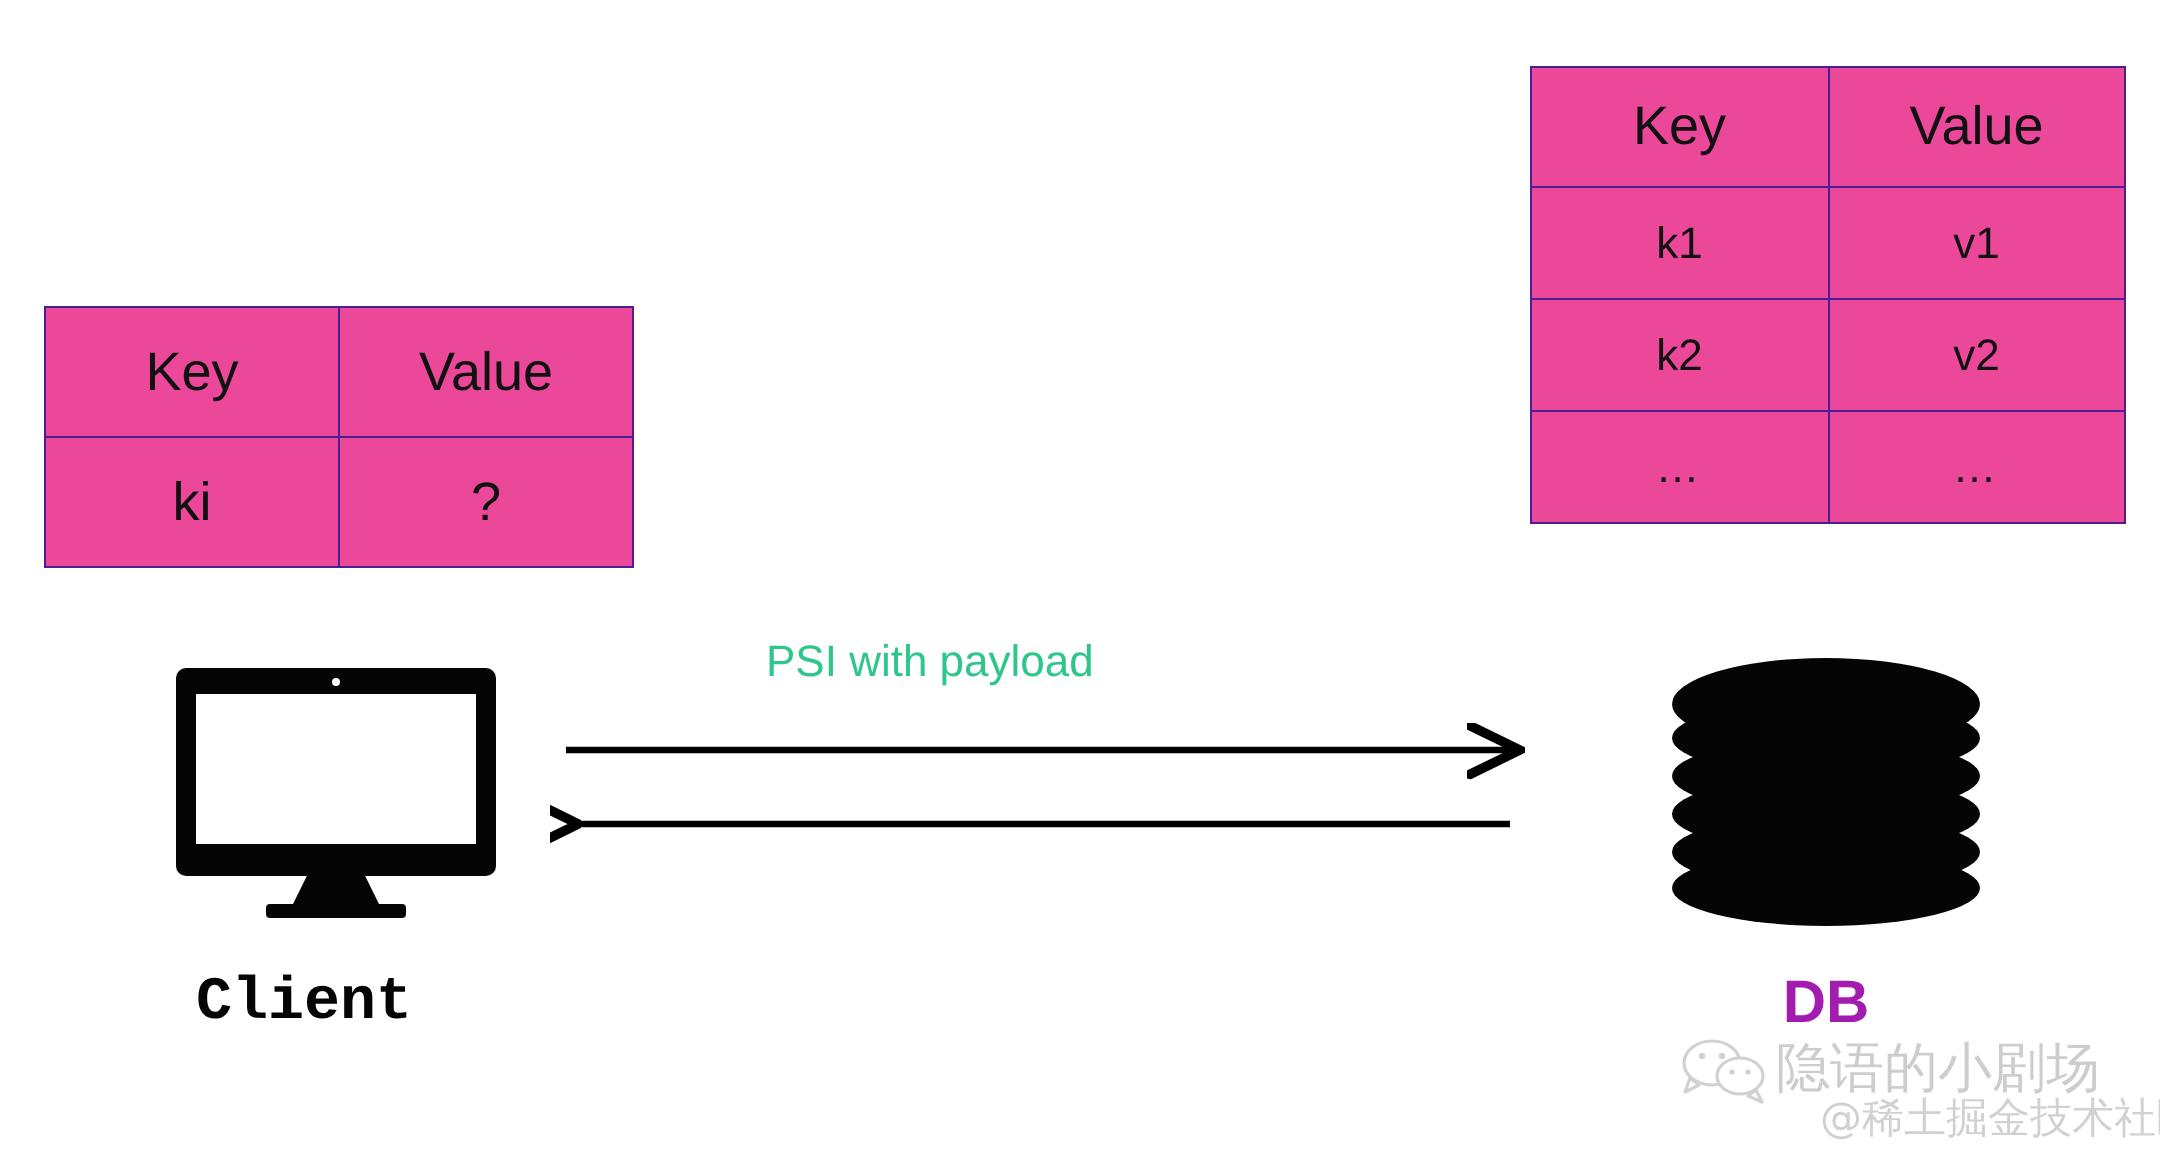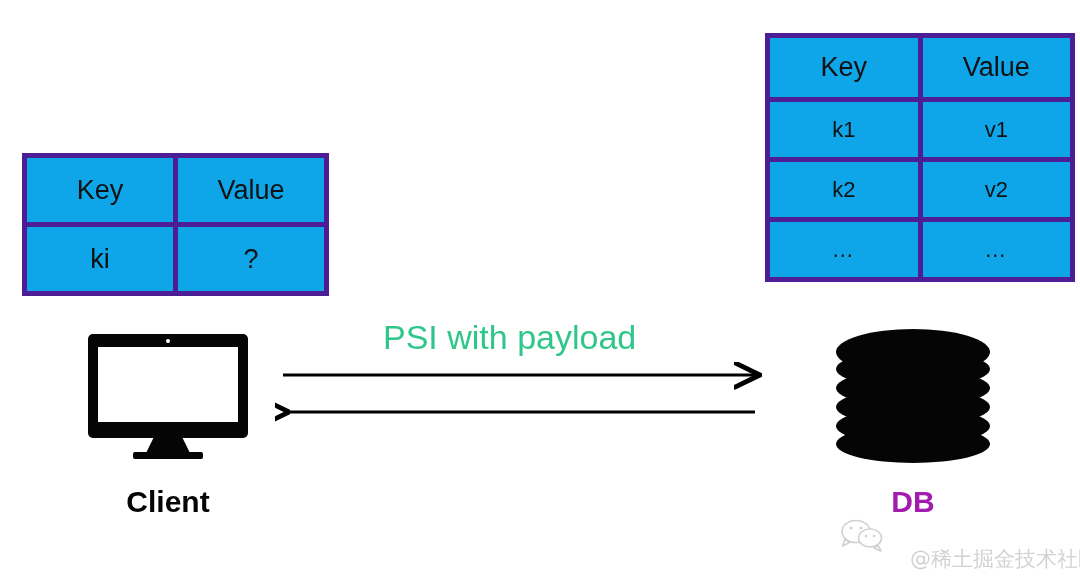--- a/index.html
+++ b/index.html
@@ -17,22 +17,22 @@
   }
 
   
   .kv-table {
     position: absolute;
     border-collapse: collapse;
     background: #ebebeb;
     table-layout: fixed;
   }
   .kv-table td {
-    border: 5px solid #4c1d95;
-    background: #0ea5e9;
+    border: 1px solid #4c1d95;
+    background: #ec4899;
     text-align: center;
     vertical-align: middle;
     color: #111111;
     font-family: "Liberation Sans", sans-serif;
     font-weight: 400;
     white-space: nowrap;
   }
 
   #client-table {
     left: 22px;
@@ -111,28 +111,28 @@
     left: 45px;
     top: 118px;
     width: 70px;
     height: 7px;
     background: #050505;
     border-radius: 2px;
   }
 
   #client-label {
     position: absolute;
-    left: 88px;
+    left: 72px;
     top: 485px;
     width: 160px;
     text-align: center;
     font-size: 30px;
     font-weight: bold;
     color: #050505;
-    font-family: Liberation Sans, sans-serif;
+    font-family: Liberation Mono, monospace;
   }
 
   
   #db-icon {
     position: absolute;
     left: 836px;
     top: 329px;
     width: 154px;
     height: 140px;
   }
@@ -178,21 +178,21 @@
     top: 355px;
     width: 500px;
     height: 70px;
   }
 
   
   #psi-label {
     position: absolute;
     left: 383px;
     top: 318px;
-    font-size: 34px;
+    font-size: 22px;
     color: #2fc68b;
     font-family: "Liberation Sans", sans-serif;
     font-weight: 400;
     white-space: nowrap;
   }
 
   
   #watermark {
     position: absolute;
     left: 838px;
@@ -303,14 +303,15 @@
   <svg class="wm-logo" viewBox="0 0 44 34">
     <ellipse cx="16" cy="13.5" rx="14" ry="11" fill="none" stroke="#6b6b6b" stroke-width="1.6"></ellipse>
     <path d="M5,21 L2.5,28 L9.5,24.5 Z" fill="none" stroke="#6b6b6b" stroke-width="1.6" stroke-linejoin="round"></path>
     <circle cx="11" cy="10" r="1.6" fill="#6b6b6b"></circle>
     <circle cx="21" cy="10" r="1.6" fill="#6b6b6b"></circle>
     <ellipse cx="30" cy="20" rx="11.5" ry="9" fill="#ffffff" stroke="#6b6b6b" stroke-width="1.6"></ellipse>
     <path d="M38,27 L41,33 L34,30 Z" fill="#ffffff" stroke="#6b6b6b" stroke-width="1.6" stroke-linejoin="round"></path>
     <circle cx="26" cy="18" r="1.3" fill="#6b6b6b"></circle>
     <circle cx="34" cy="18" r="1.3" fill="#6b6b6b"></circle>
   </svg>
+  <div class="wm-title">隐语的小剧场</div>
   <div class="wm-sub">@稀土掘金技术社区</div>
 </div>
 
 </body></html>

